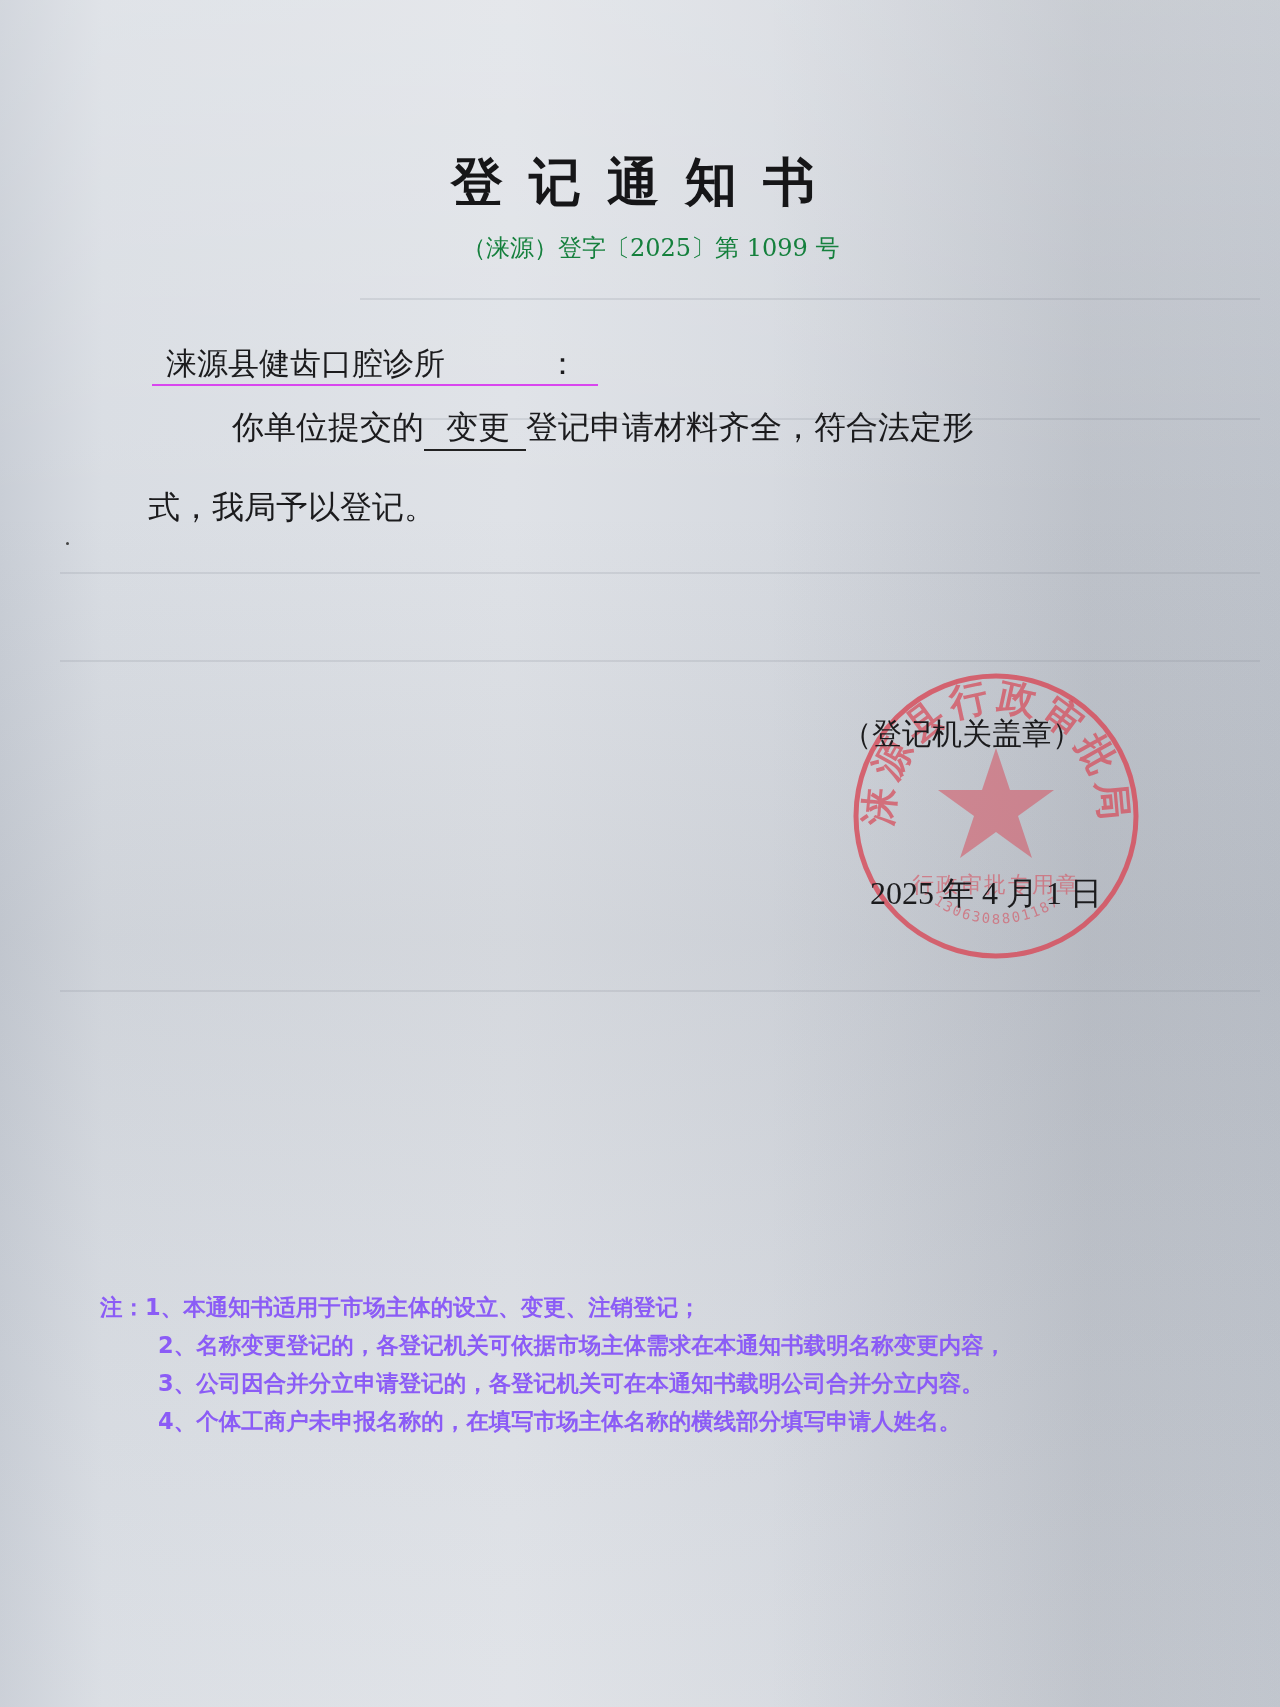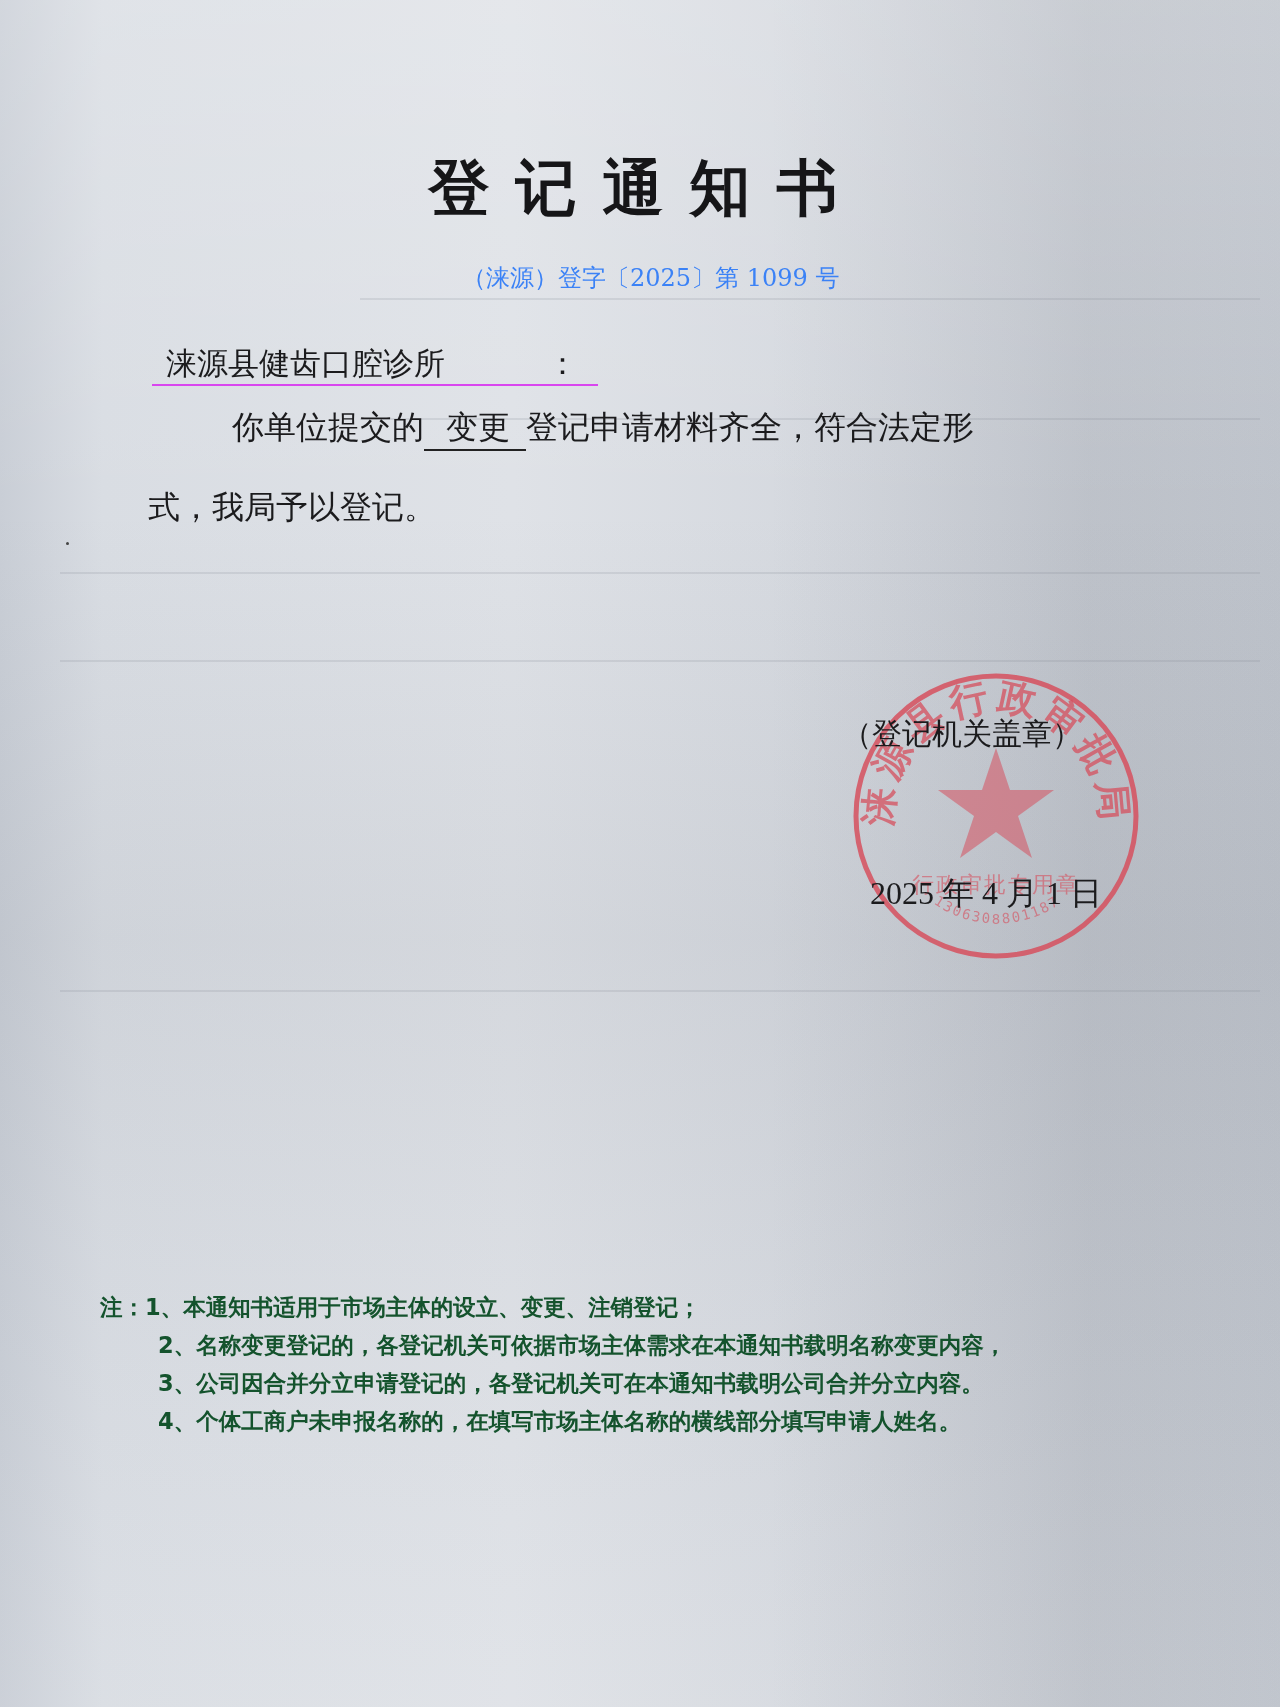--- a/index.html
+++ b/index.html
@@ -14,26 +14,26 @@
     background:
       linear-gradient(180deg, rgba(255,255,255,0.18) 0%, rgba(255,255,255,0) 30%, rgba(120,125,135,0.10) 55%, rgba(150,155,165,0.06) 75%, rgba(255,255,255,0.05) 100%),
       linear-gradient(90deg, rgba(0,0,0,0) 0%, rgba(0,0,0,0) 60%, rgba(90,95,105,0.12) 85%, rgba(90,95,105,0.05) 100%);
   }
   .ghost-line {
     position: absolute; height: 2px; background: rgba(130,135,145,0.18);
   }
   .title {
     position: absolute; top: 148px; left: 0; width: 1280px; text-align: center;
     font-family: "DejaVu Sans", "Liberation Sans", sans-serif;
-    font-weight: bold; font-size: 61px; letter-spacing: 26px; padding-left: 12px;
+    font-weight: bold; font-size: 52px; letter-spacing: 26px; padding-left: 12px;
     box-sizing: border-box; color: #161618;
   }
   .docno {
-    position: absolute; top: 262px; left: 462px;
-    font-size: 24px; color: #3b82f6;
+    position: absolute; top: 232px; left: 462px;
+    font-size: 24px; color: #15803d;
   }
   .addressee {
     position: absolute; top: 342px; left: 152px; width: 446px;
     font-size: 31px; border-bottom: 2px solid #d946ef; padding-left: 14px; box-sizing: border-box;
     line-height: 42px; height: 44px;
   }
   .addressee .colon { position: absolute; right: 20px; top: 0; }
   .body-line1 {
     position: absolute; top: 402px; left: 232px; font-size: 32px; line-height: 50px; white-space: nowrap;
   }
@@ -50,21 +50,21 @@
     position: absolute; top: 872px; left: 870px; font-size: 32px; z-index: 3;
     font-family: "Liberation Serif", "DejaVu Serif", serif;
     text-align: center;
   }
   .seal {
     position: absolute; top: 666px; left: 846px; width: 300px; height: 300px; z-index: 2;
   }
   .notes {
     position: absolute; top: 1288px; left: 100px; width: 1170px;
     font-family: "DejaVu Sans", "Liberation Sans", sans-serif; font-weight: bold;
-    font-size: 22.5px; line-height: 38px; color: #14532d;
+    font-size: 22.5px; line-height: 38px; color: #8b5cf6;
   }
   .notes .row { white-space: nowrap; }
   .notes .indent { padding-left: 58px; }
   .margin-dot {
     position: absolute; left: 66px; top: 542px; width: 3px; height: 3px; background: #444; border-radius: 50%;
   }
 </style>
 </head>
 <body>
 

